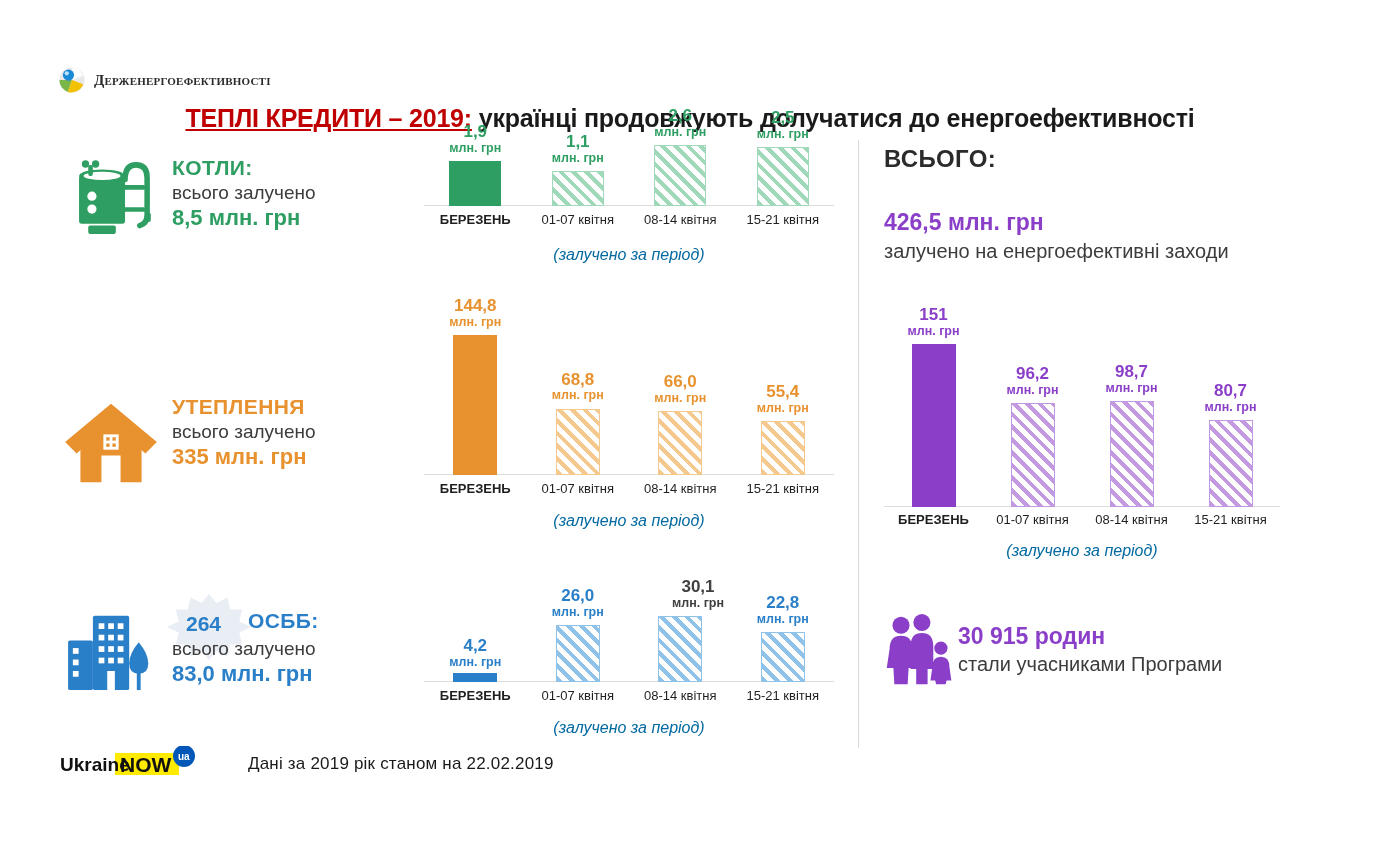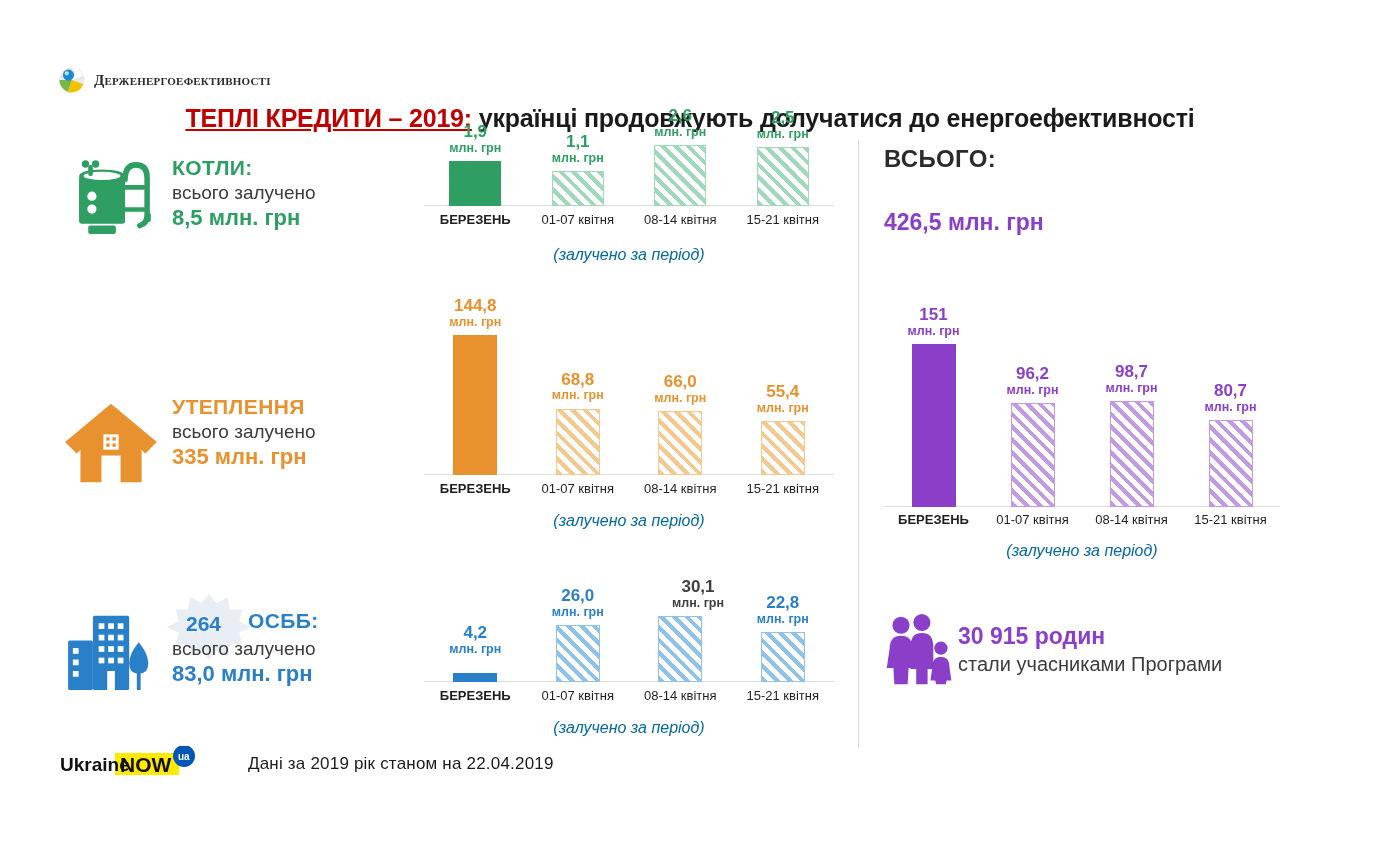--- a/index.html
+++ b/index.html
@@ -241,21 +241,21 @@
     <div class="kicker" style="color:#2a7fc9;">ОСББ:</div>
   </div>
   <div style="position:absolute;left:172px;top:636px;width:280px;">
     <div class="sub">всього залучено</div>
     <div class="big" style="color:#2a7fc9;">83,0 млн. грн</div>
   </div>
 
   <div class="chart" id="chart-osbb" style="left:424px;top:612px;width:410px;height:70px;">
     <div class="axis" style="bottom:0;"></div>
   <div class="bar" style="left: 29.25px; width: 44px; height: 9.1875px; background: rgb(42, 127, 201);"></div>
-      <div class="bar-val" style="left: -3.75px; width: 110px; bottom: 26px; color: rgb(42, 127, 201);">
+      <div class="bar-val" style="left: -3.75px; width: 110px; bottom: 13px; color: rgb(42, 127, 201);">
         <span class="v">4,2</span>
         <span class="u">млн. грн</span>
       </div>
       <div class="bar" style="left: 131.75px; width: 44px; height: 56.875px; background: repeating-linear-gradient(45deg, rgb(143, 194, 232) 0px, rgb(143, 194, 232) 4px, rgb(255, 255, 255) 4px, rgb(255, 255, 255) 9px); border: 1px solid rgb(143, 194, 232); box-sizing: border-box;"></div>
       <div class="bar-val" style="left: 98.75px; width: 110px; bottom: 62.875px; color: rgb(42, 127, 201);">
         <span class="v">26,0</span>
         <span class="u">млн. грн</span>
       </div>
       <div class="bar" style="left: 234.25px; width: 44px; height: 65.8438px; background: repeating-linear-gradient(45deg, rgb(143, 194, 232) 0px, rgb(143, 194, 232) 4px, rgb(255, 255, 255) 4px, rgb(255, 255, 255) 9px); border: 1px solid rgb(143, 194, 232); box-sizing: border-box;"></div>
       <div class="bar-val" style="left: 219px; width: 110px; bottom: 71.8438px; color: #404040;">
@@ -276,20 +276,21 @@
     </div>
   <div style="position:absolute;left:424px;top:719px;width:410px;">
     <div class="note">(залучено за період)</div>
   </div>
 
   <div style="position:absolute;left:884px;top:146px;width:440px;">
     <div class="kicker" style="font-size:24px;color:#2b2b2b;">ВСЬОГО:</div>
   </div>
   <div style="position:absolute;left:884px;top:208px;width:460px;">
     <div class="big" style="font-size:23px;color:#8b3fc9;">426,5 млн. грн</div>
+    <div class="sub" style="font-size:20px;margin-top:5px;">залучено на енергоефективні заходи</div>
   </div>
 
   <div class="chart" id="chart-total" style="left:884px;top:340px;width:396px;height:167px;">
     <div class="axis" style="bottom:0;"></div>
   <div class="bar" style="left: 27.5px; width: 44px; height: 162.69px; background: rgb(139, 63, 201);"></div>
       <div class="bar-val" style="left: -5.5px; width: 110px; bottom: 168.69px; color: rgb(139, 63, 201);">
         <span class="v">151</span>
         <span class="u">млн. грн</span>
       </div>
       <div class="bar" style="left: 126.5px; width: 44px; height: 103.648px; background: repeating-linear-gradient(45deg, rgb(195, 154, 226) 0px, rgb(195, 154, 226) 4px, rgb(255, 255, 255) 4px, rgb(255, 255, 255) 9px); border: 1px solid rgb(195, 154, 226); box-sizing: border-box;"></div>
@@ -337,15 +338,15 @@
 
   <div class="ukrnow">
     <svg width="150" height="40" viewBox="0 0 150 40">
       <rect x="57" y="7" width="64" height="22" fill="#ffea00"></rect>
       <circle cx="126" cy="10" r="11" fill="#0057b8"></circle>
       <text x="2" y="25" font-family="Liberation Sans, sans-serif" font-size="19" font-weight="bold" fill="#111111">Ukraine</text>
       <text x="62" y="26" font-family="Liberation Sans, sans-serif" font-size="21" font-weight="bold" fill="#111111">NOW</text>
       <text x="120" y="14" font-family="Liberation Sans, sans-serif" font-size="10" font-weight="bold" fill="#ffffff">ua</text>
     </svg>
   </div>
-  <div class="footer-note">Дані за 2019 рік станом на 22.04.2019</div>
+  <div class="footer-note">Дані за 2019 рік станом на 22.02.2019</div>
 
 </div>
 
 </body></html>

